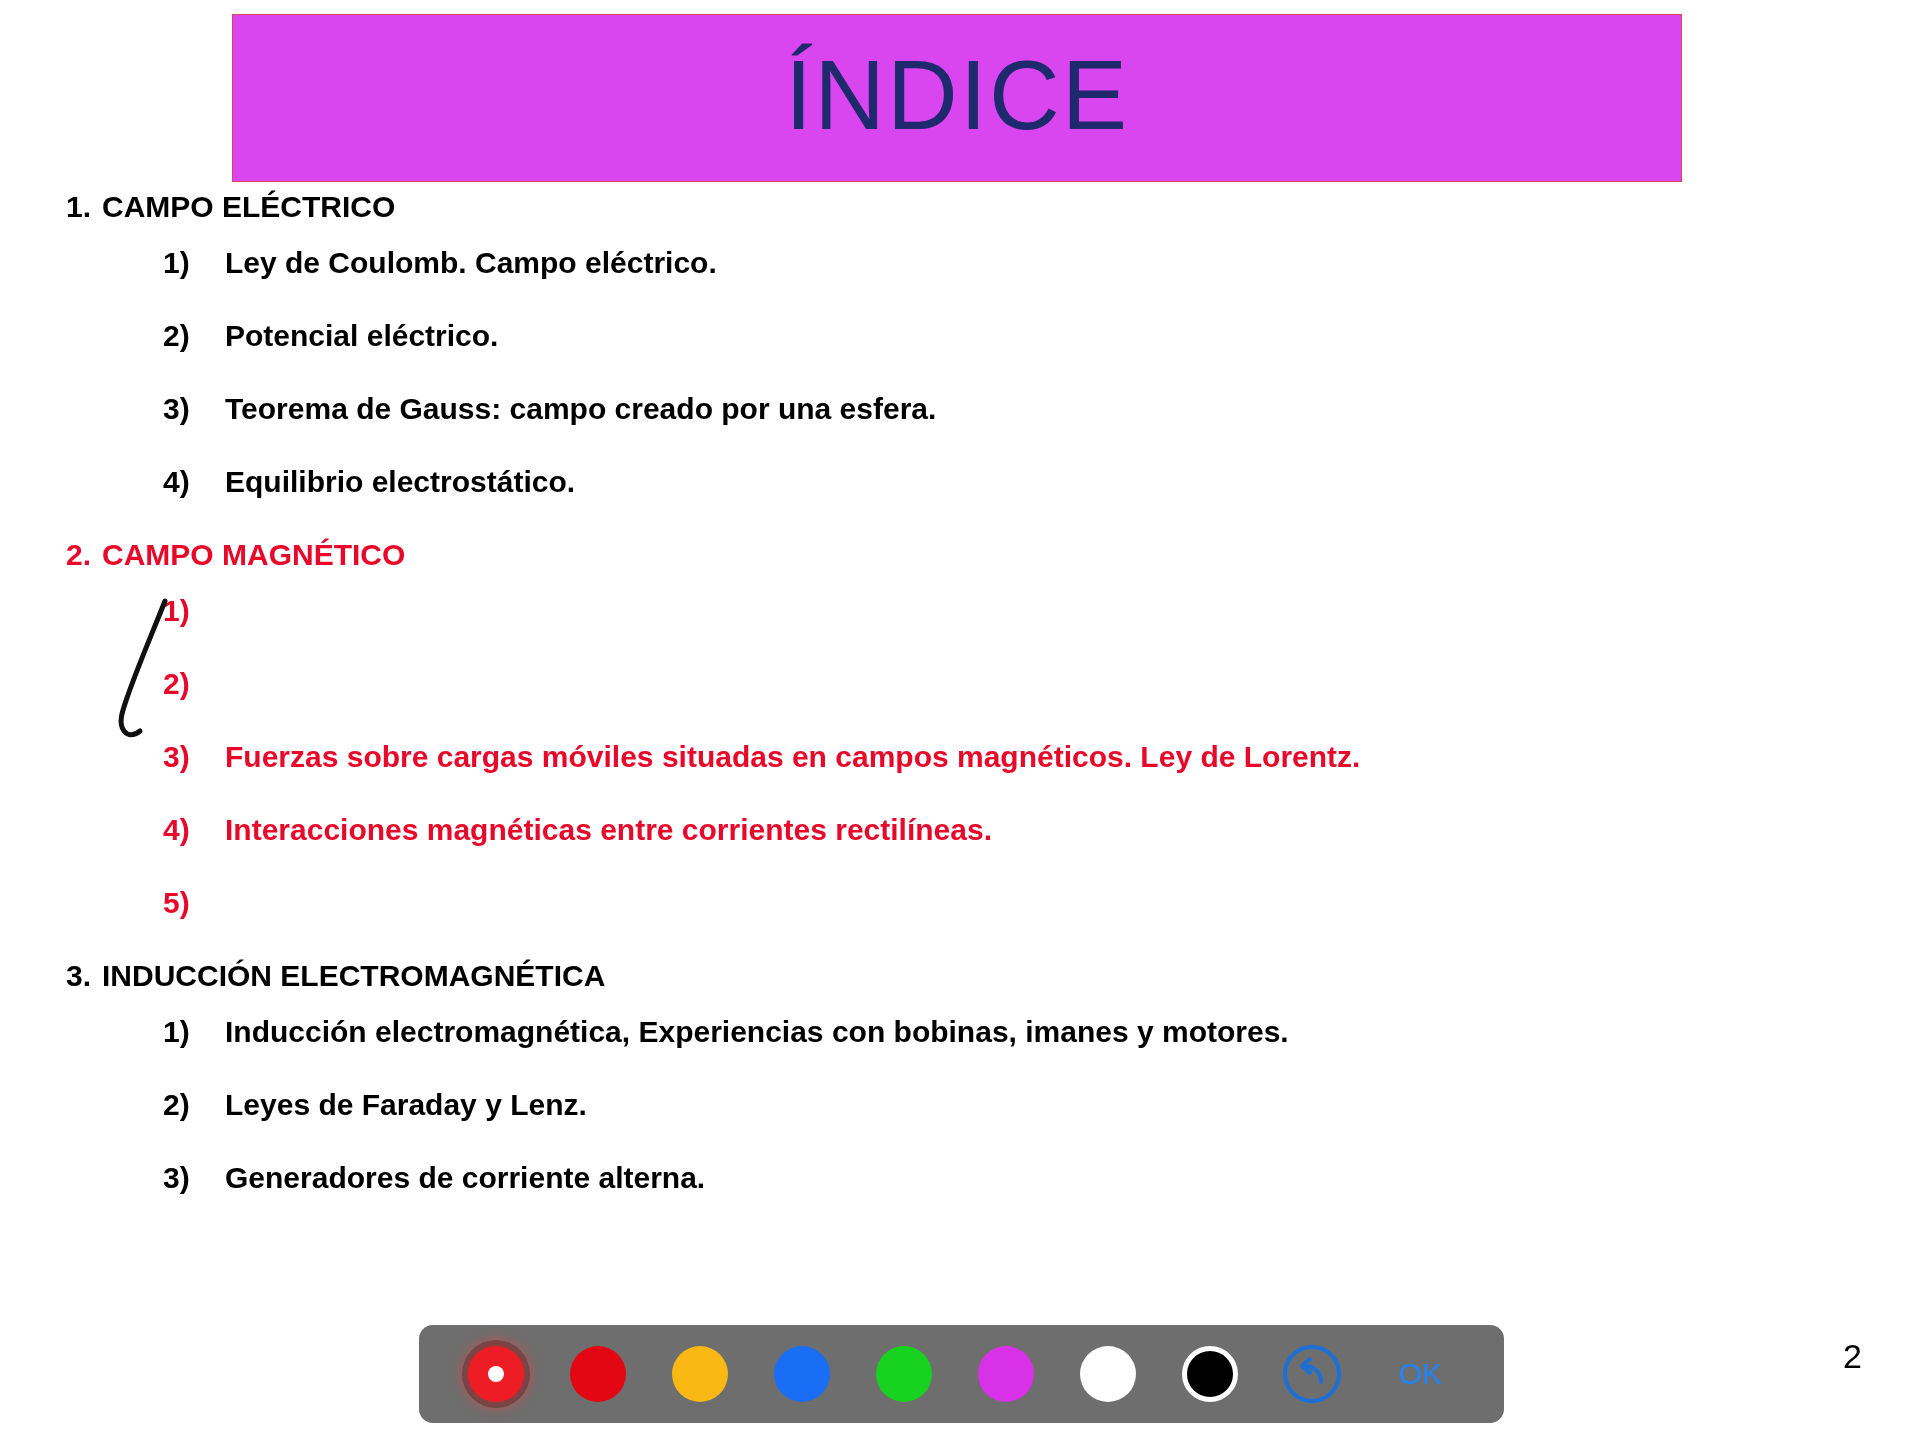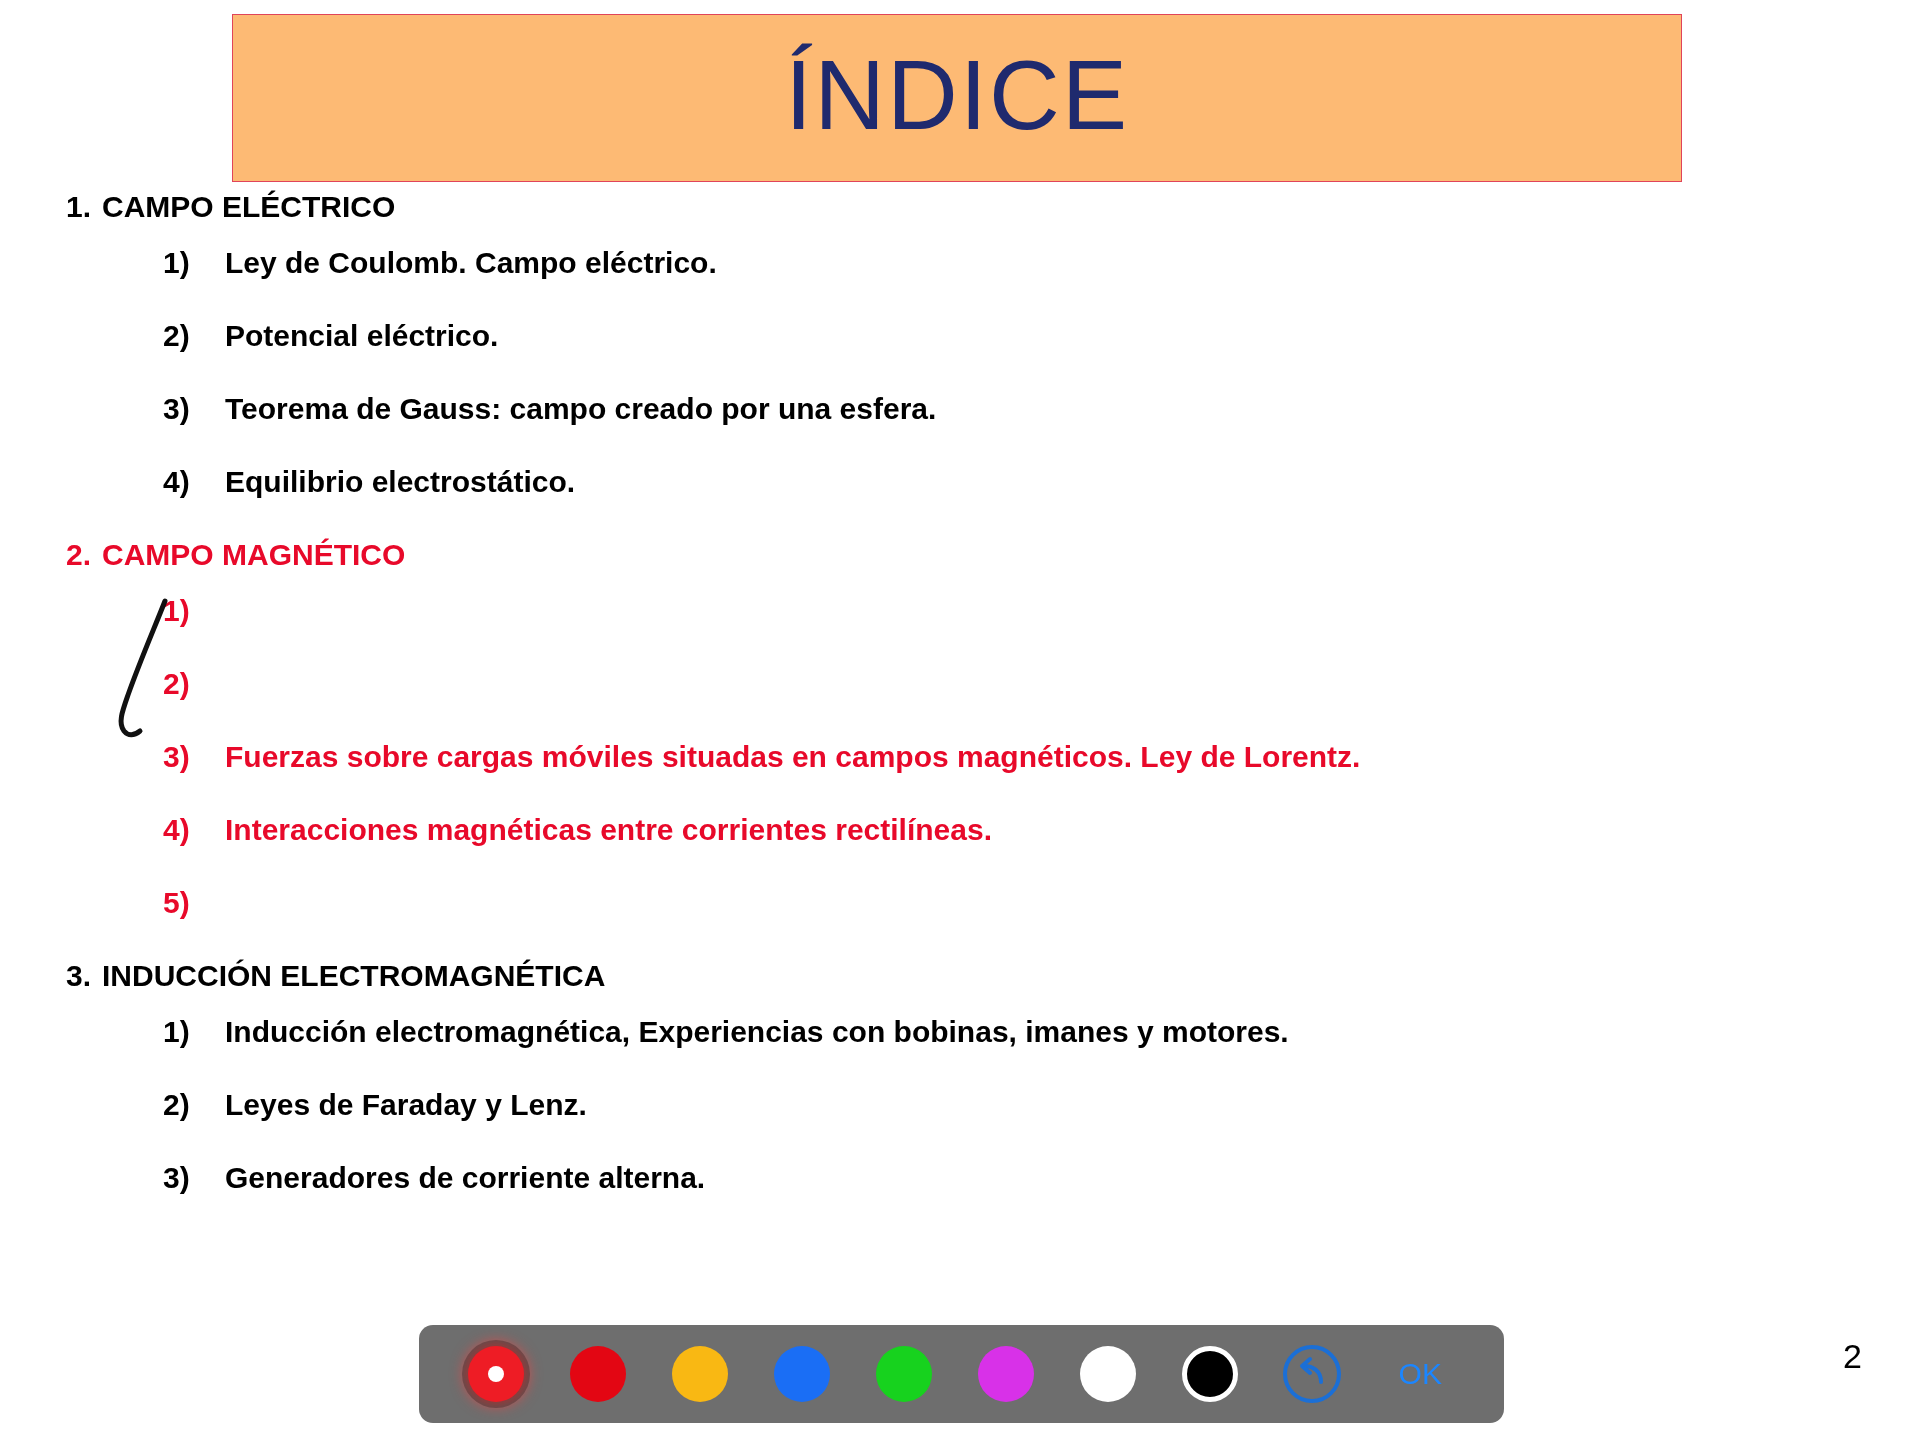--- a/index.html
+++ b/index.html
@@ -20,21 +20,21 @@
     position: absolute;
     left: 232px;
     top: 14px;
     width: 1450px;
     height: 168px;
     border: 1px solid #e0445a;
     box-sizing: border-box;
     display: flex;
     align-items: center;
     justify-content: center;
-    background: #fdba74;
+    background: #d946ef;
   }
   #title-text {
     font-size: 98px;
     color: #1f2a6e;
     letter-spacing: 2px;
     font-weight: 400;
     line-height: 1;
     margin-top: -6px;
   }
 

